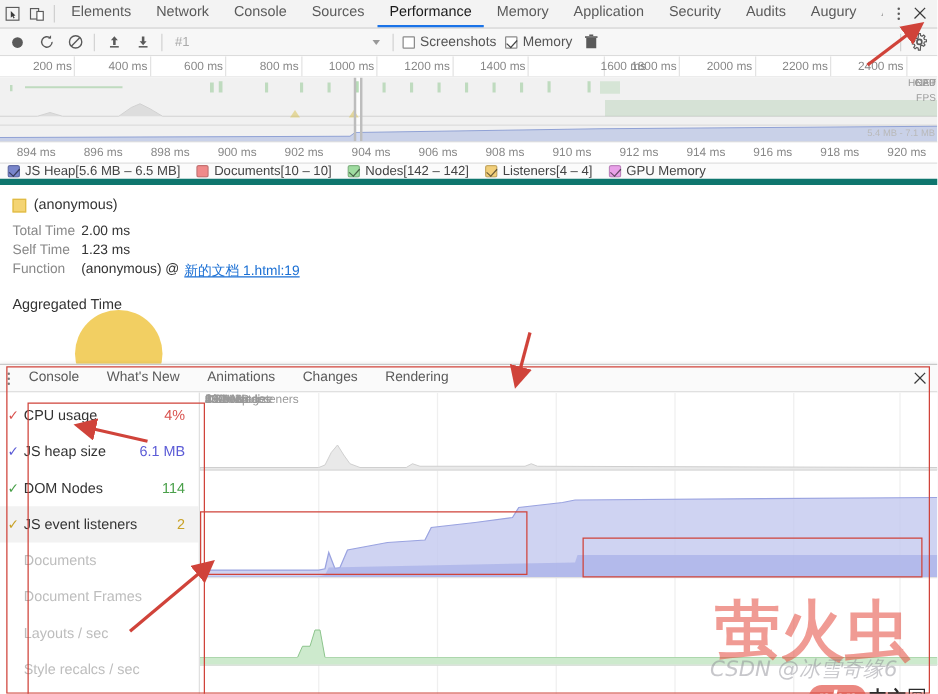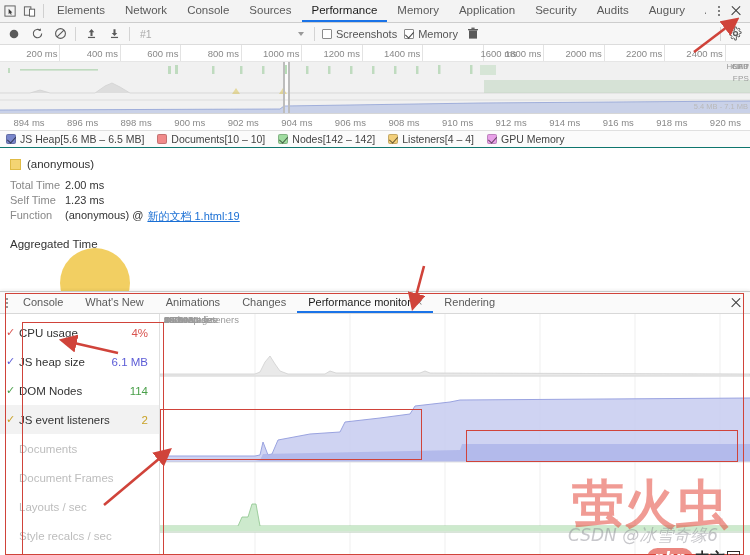--- a/index.html
+++ b/index.html
@@ -78,21 +78,21 @@
     position:absolute; top:0; bottom:0; background:rgba(110,110,110,0.08);
   }
   .ov-handle { position:absolute; top:0; bottom:0; width:2px; background:#bdbdbd; }
 
   
   .ruler2 { height:17px; position:relative; background:#fff; border-bottom:1px solid #e0e0e0; overflow:hidden; }
 
   
   .memlegend {
     height:17px; display:flex; align-items:center; gap:13px; padding:0 6px;
-    background:#fbfbfb; border-bottom:1px solid #0f766e; font-size:10.5px; color:#444;
+    background:#fbfbfb; border-bottom:5px solid #0f766e; font-size:10.5px; color:#444;
   }
   .ml { display:flex; align-items:center; gap:4px; white-space:nowrap; }
   .swatch { width:10px;height:10px;border-radius:2px;border:1px solid rgba(0,0,0,.18); position:relative; }
   .swatch.ck:after{
     content:""; position:absolute; left:2px; top:0px; width:4px;height:7px;
     border:solid rgba(0,0,0,.55); border-width:0 1.4px 1.4px 0; transform:rotate(42deg);
   }
 
   
   .dtabs {
@@ -449,24 +449,20 @@
         </div>
       <div class="drawer-tab">
           <span>What's New</span>
         </div>
       <div class="drawer-tab">
           <span>Animations</span>
         </div>
       <div class="drawer-tab">
           <span>Changes</span>
         </div>
-      <div class="drawer-tab active">
-        <span>Performance monitor</span>
-        <span class="tabx">×</span>
-      </div>
       <div class="drawer-tab">
           <span>Rendering</span>
         </div>
       <div class="drawer-close">
         <span class="xbtn"></span>
       </div>
     </div>
 
     <div class="pm">
       <div class="pm-side" id="pm-side">

